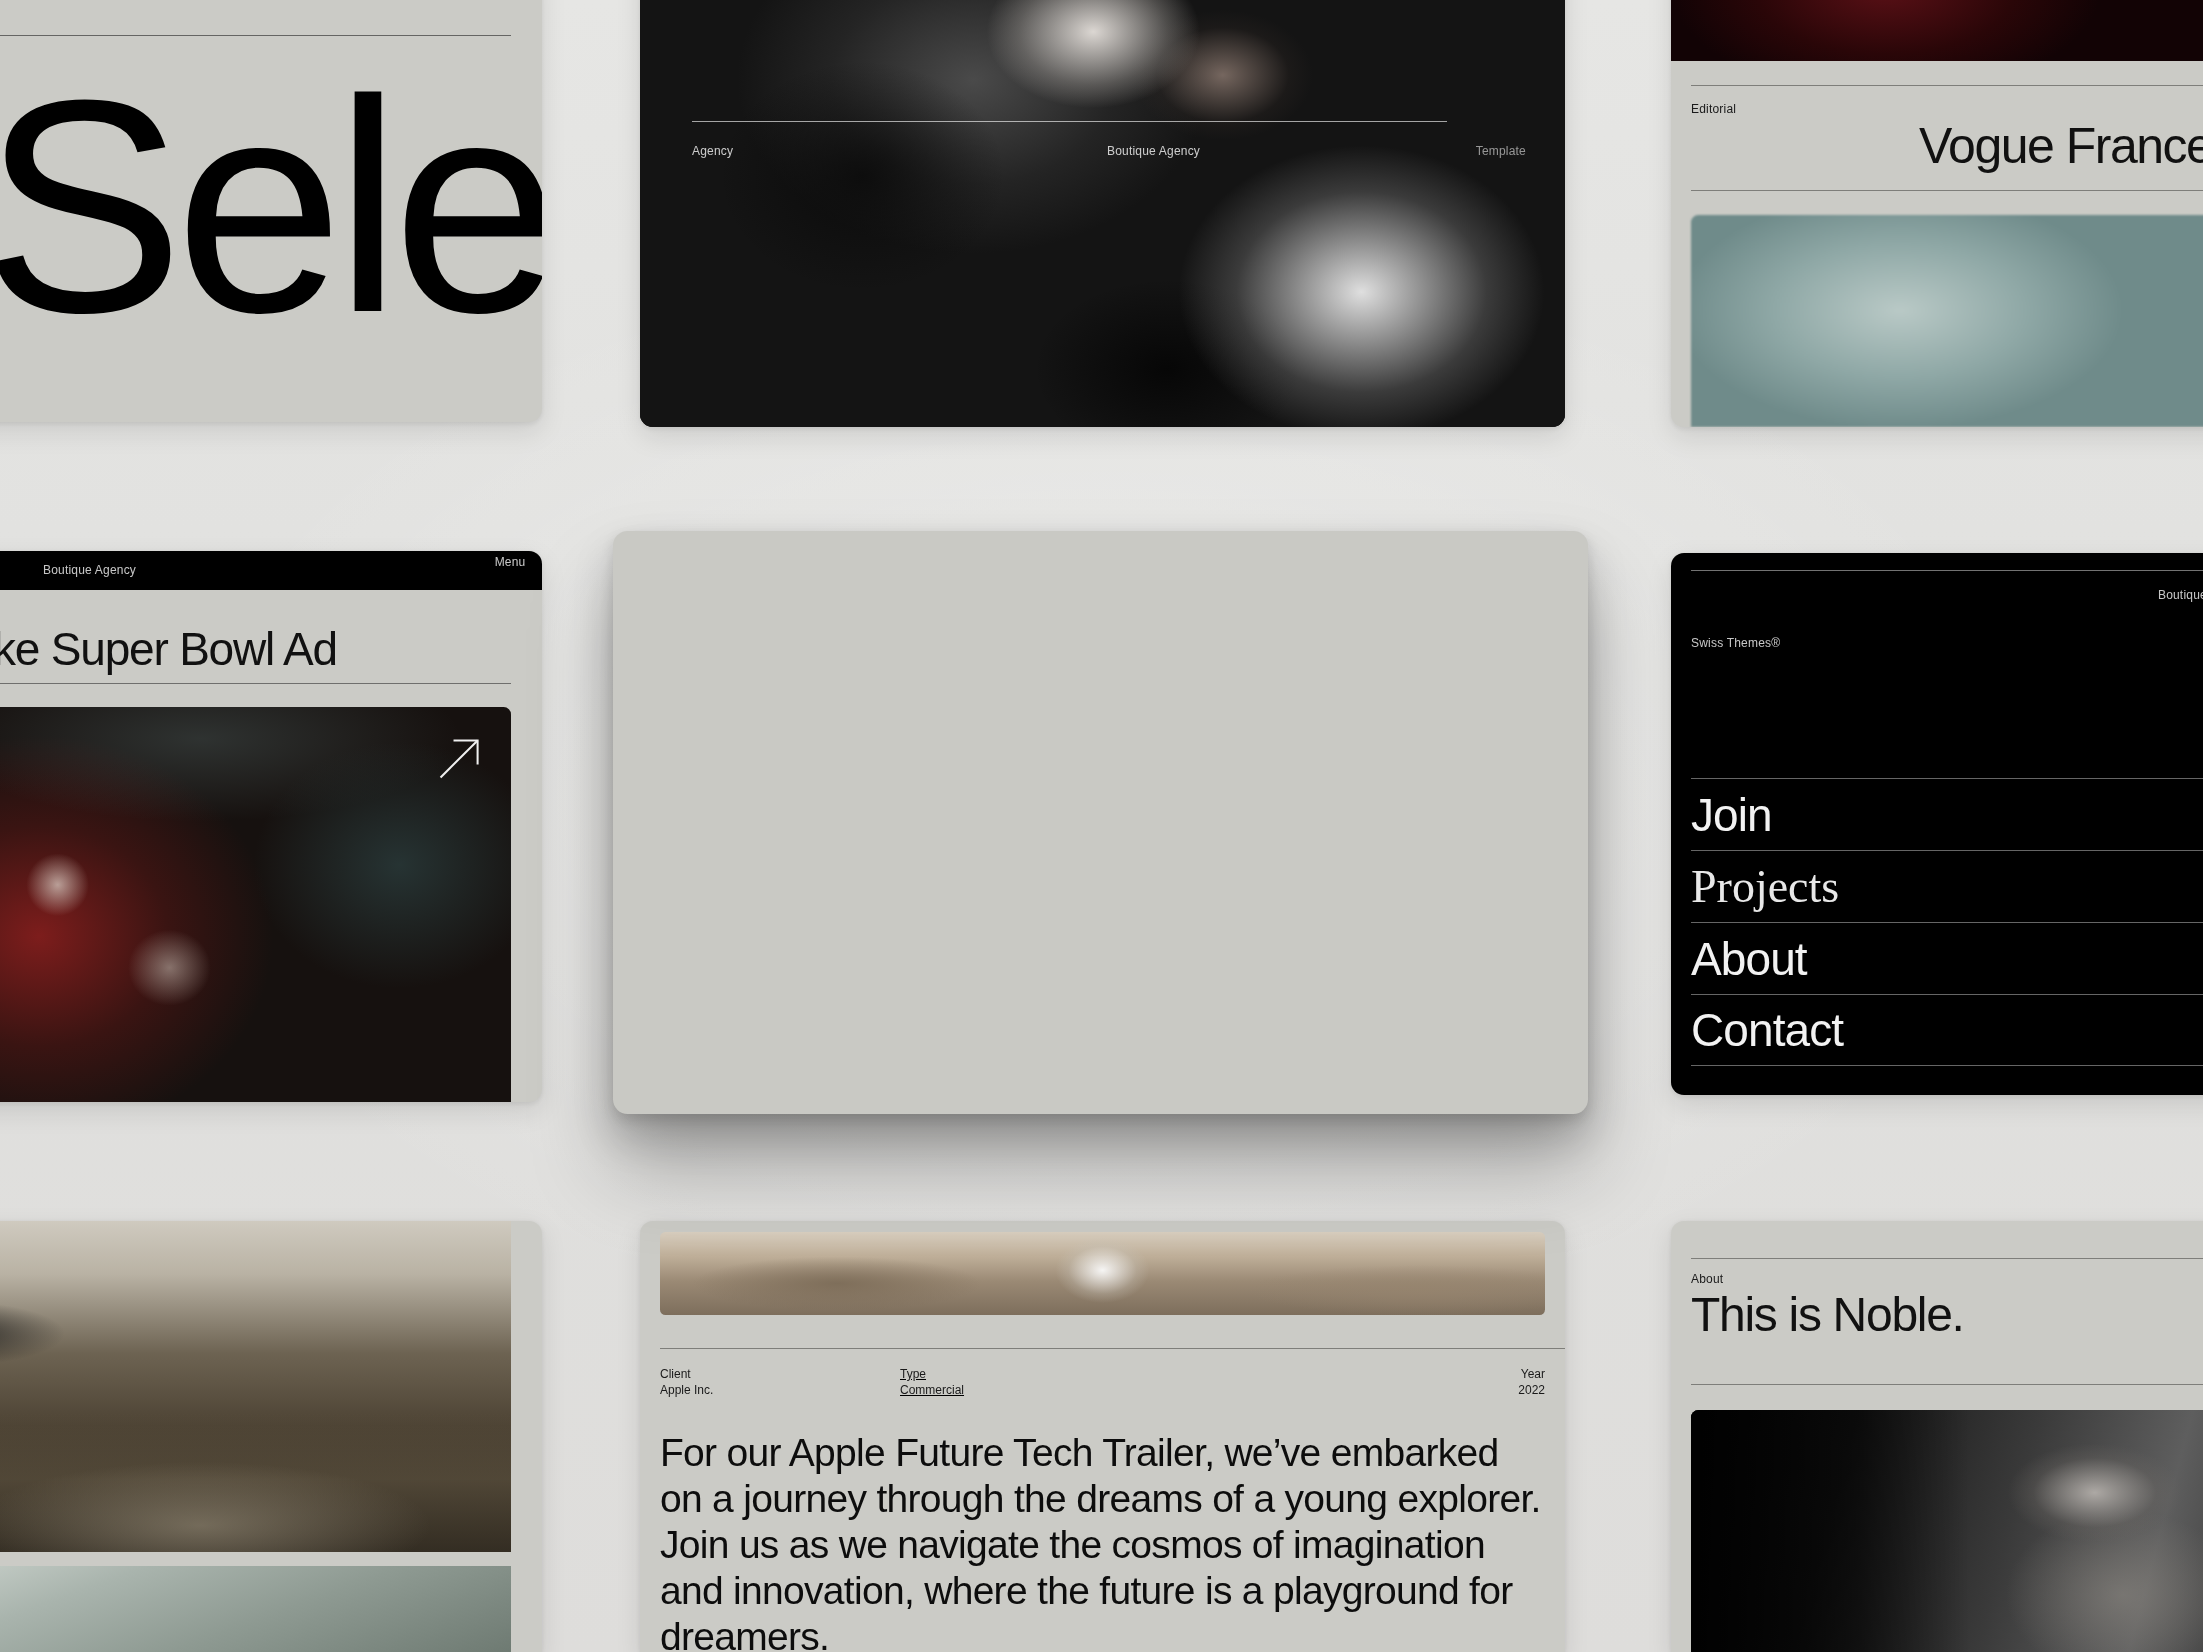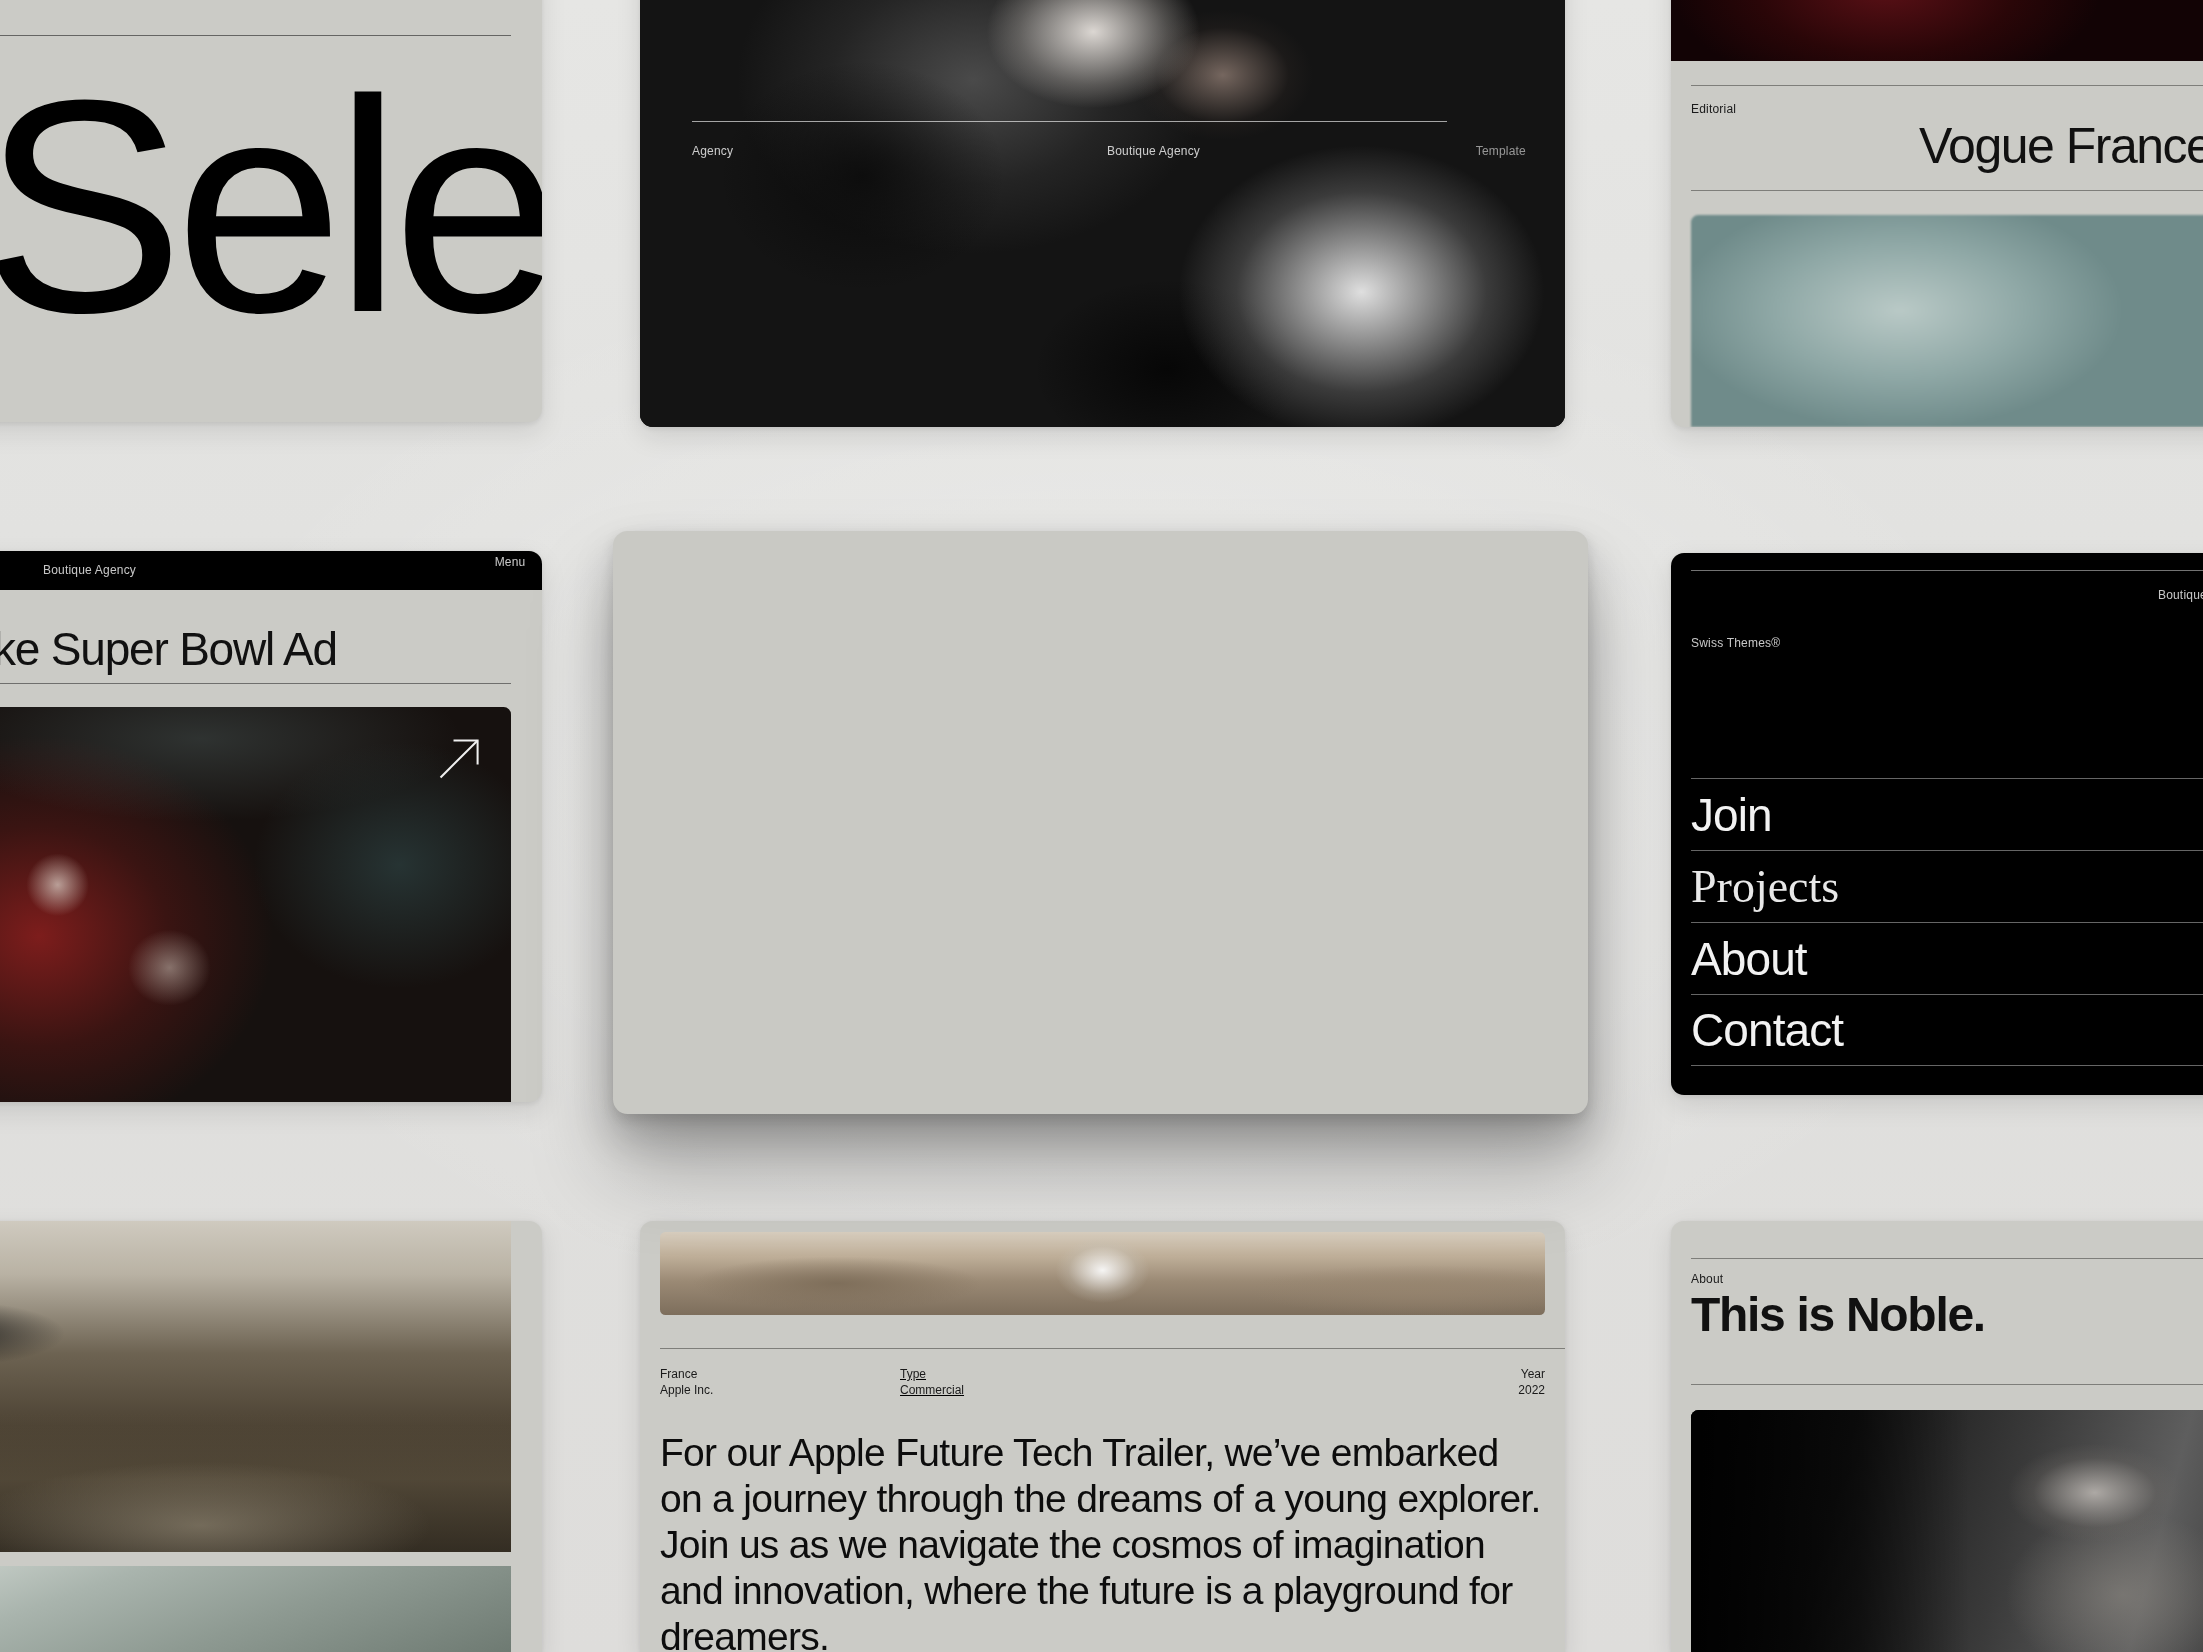--- a/index.html
+++ b/index.html
@@ -302,21 +302,21 @@
   
   #card-about {
     left: 1671px; top: 1221px;
     width: 716px; height: 432px;
     border-radius: 13px 0 0 0;
   }
   #card-about .rule-a { position: absolute; left: 20px; right: 0; top: 37px; }
   #card-about .lbl-about { position: absolute; left: 20px; top: 51px; }
   #card-about .title {
     position: absolute; left: 20px; top: 66px;
-    font-size: 48px; font-weight: 700;
+    font-size: 48px; font-weight: 400;
     letter-spacing: -1.3px; color: #111; white-space: nowrap;
   }
   #card-about .rule-b { position: absolute; left: 20px; right: 0; top: 163px; }
   #card-about .photo {
     position: absolute; left: 20px; right: 0; top: 189px; bottom: 0;
     border-radius: 7.3px 0 0 0;
     overflow: hidden;
     background:
       linear-gradient(105deg, #0c0c0c 0%, #171717 22%, #3a3a3a 46%, #5e5e5e 66%, #2b2b2b 88%, #101010 100%);
   }
@@ -401,21 +401,21 @@
 <div class="card" id="card-land">
   <div class="shot-a"></div>
   <div class="shot-b"></div>
 </div>
 
 <div class="card" id="card-apple">
   <div class="shot"></div>
   <div class="rule faint rule-a"></div>
   <div class="metarow">
     <div class="mcol c1">
-      <div class="k">France</div>
+      <div class="k">Client</div>
       <div class="v">Apple Inc.</div>
     </div>
     <div class="mcol c2">
       <div class="k">Type</div>
       <div class="v">Commercial</div>
     </div>
     <div class="mcol c3">
       <div class="k">Year</div>
       <div class="v">2022</div>
     </div>

